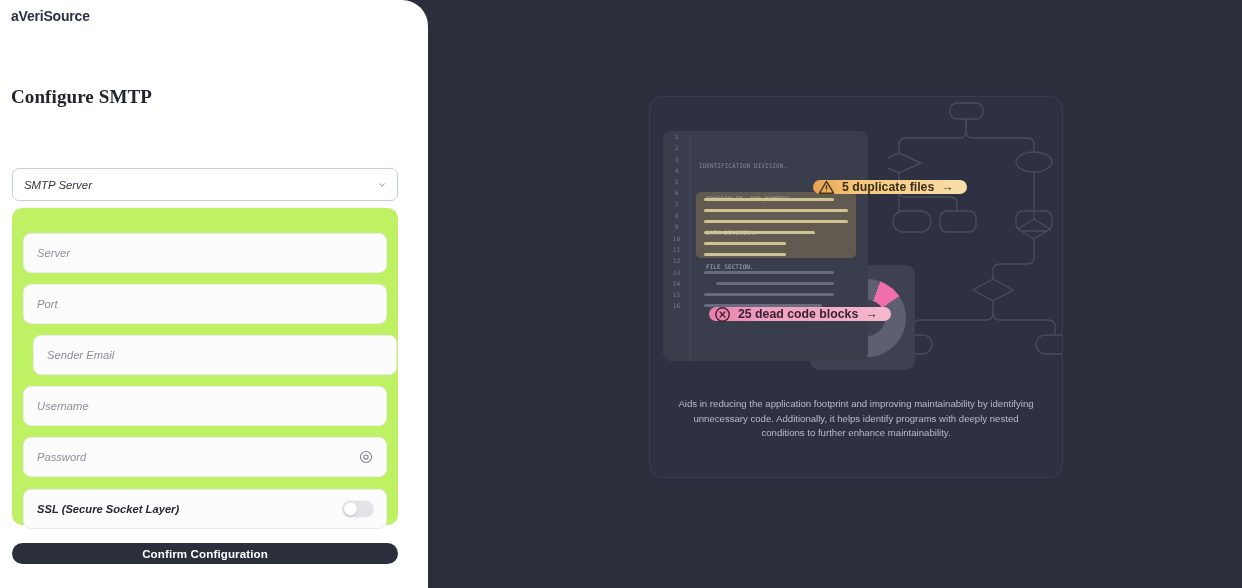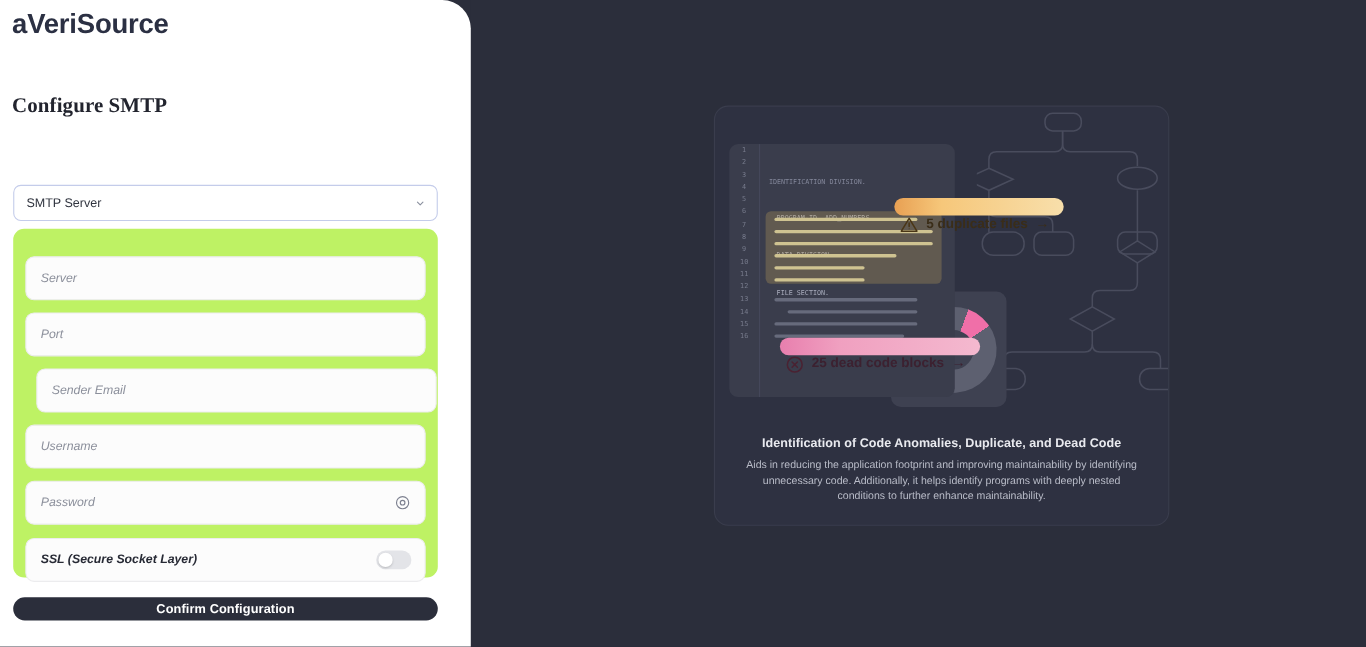--- a/index.html
+++ b/index.html
@@ -15,21 +15,21 @@
   .left-panel {
     position: absolute; left: 0; top: 0;
     width: 428px; height: 588px;
     background: #ffffff;
     border-top-right-radius: 26px;
     border-bottom-right-radius: 0px;
     z-index: 5;
   }
   .brand {
     position: absolute; left: 11px; top: 8px;
-    font-size: 25px; font-weight: 700; letter-spacing: -0.2px;
+    font-size: 14px; font-weight: 700; letter-spacing: -0.2px;
     color: #2b3043;
     white-space: nowrap;
   }
   .section-title {
     position: absolute; left: 11px; top: 86px;
     font-family: "Liberation Serif", serif;
     font-size: 19px; font-weight: 700; color: #22242e;
     letter-spacing: 0.1px;
   }
   .section-desc {
@@ -38,20 +38,21 @@
   }
 
   .select-wrap {
     position: absolute; left: 12px; top: 168px;
     width: 386px; height: 33px;
     border: 1.2px solid #c4ccea;
     border-radius: 7px;
     background: #fff;
     display: flex; align-items: center;
     padding: 13px 11px;
+    font-style: italic;
   }
   .select-value { font-size: 11.4px; color: #30343f; font-weight: 400; }
   .select-chevron {
     position: absolute; right: 10px; top: 50%; transform: translateY(-50%);
     width: 10px; height: 10px; color: #8a8f9e;
   }
 
   .form-card {
     position: absolute; left: 12px; top: 208px;
     width: 386px; height: 317px;
@@ -188,24 +189,24 @@
 
   
   .flow {
     position: absolute; left: 238px; top: 0;
     width: 180px; height: 286px;
   }
 
   
   .badge {
     position: absolute;
-    display: flex; align-items: flex-start;
+    display: flex; align-items: center;
     height: 14px;
     border-radius: 13px;
-    padding: 16px 13px 0 5px;
+    padding: 0 13px 0 5px;
     font-size: 12.3px; font-weight: 700;
     white-space: nowrap;
   }
   .badge .bicon {
     width: 17px; height: 17px; margin-right: 7px;
     display: flex; align-items: center; justify-content: center;
     flex: none;
   }
   .badge-dup {
     left: 163px; top: 83px;
@@ -377,19 +378,18 @@
               <line x1="15.4" y1="8.6" x2="8.6" y2="15.4"></line>
             </svg>
           </span>
           <span>25 dead code blocks</span>
           <span class="arrow">→</span>
         </div>
 
       </div>
 
       <div class="illus-caption">
-        <div class="cap-title">Identification of Code Anomalies, Duplicate, and Dead Code</div>
         <div class="cap-body">Aids in reducing the application footprint and improving maintainability by identifying unnecessary code. Additionally, it helps identify programs with deeply nested conditions to further enhance maintainability.</div>
       </div>
 
     </div>
   </div>
 </div>
 
 </body></html>

